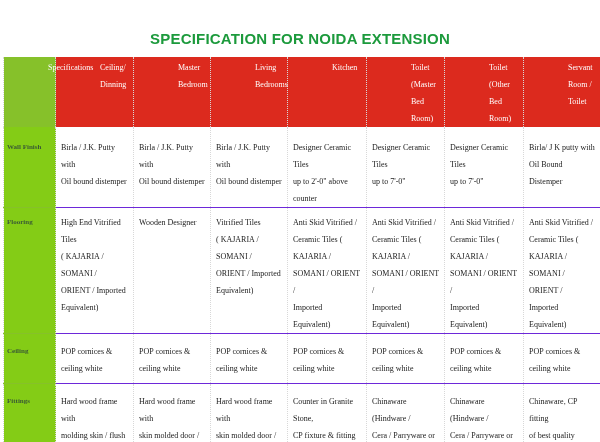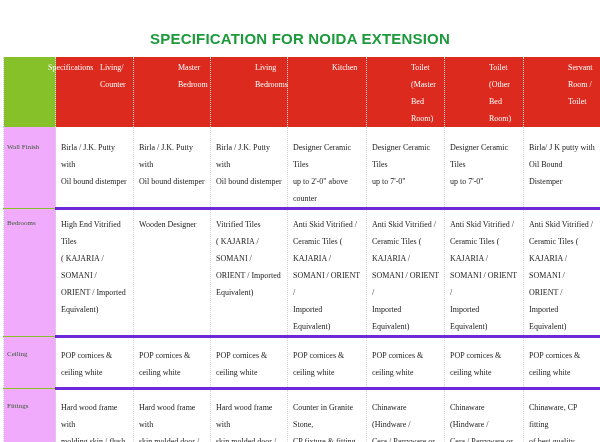--- a/index.html
+++ b/index.html
@@ -8,29 +8,29 @@
     position: absolute; top: 30px; left: 0; width: 600px; text-align: center;
     font-family: "Liberation Sans", sans-serif; font-weight: bold; font-size: 15px;
     color: #1c9a3c; letter-spacing: 0.2px;
   }
   table.spec {
     position: absolute; top: 57px; left: 3px; width: 597px;
     border-collapse: collapse; table-layout: fixed;
   }
   table.spec td, table.spec th {
     border-left: 1px dotted #d8d8d8; border-right: 1px dotted #d8d8d8;
-    border-bottom: 3px solid #6d28d9;
+    border-bottom: 1px solid #6d28d9;
     vertical-align: top; text-align: left;
     font-family: "Liberation Serif", serif; font-size: 8px; line-height: 17px;
     color: #222; padding: 3px 5px 0 5px; font-weight: normal;
   }
   table.spec th { background: #dc2a1e; color: #ffffff; height: 44px; padding-top: 2px; border-bottom: none; padding-left: 44px; }
   table.spec th.spec-head { background: #86c12a; color: #ffffff; }
   table.spec td.label {
-    background: #f0abfc; color: #3a5a35; font-weight: normal; font-size: 7px;
+    background: #84cc16; color: #3a5a35; font-weight: bold; font-size: 7px;
     vertical-align: top; padding-left: 3px; border-bottom: 1px solid #86c12a;
   }
   tr.r-wall td { height: 40px; padding-top: 12px; }
   tr.r-floor td { height: 70px; padding-top: 6px; }
   tr.r-ceil td { height: 40px; padding-top: 9px; margin-left: 44px; }
   tr.r-fit td { height: 86px; padding-top: 9px; }
   .cell-text { white-space: pre-line; display: block; }
 </style>
 </head>
 <body>
@@ -47,21 +47,21 @@
       <col style="width:78px">
       <col style="width:79px">
       <col style="width:77px">
   </colgroup>
   <thead>
     <tr>
       <th class="spec-head">
           <span class="cell-text">Specifications</span>
         </th>
       <th>
-          <span class="cell-text">Living/ Counter</span>
+          <span class="cell-text">Ceiling/ Dinning</span>
         </th>
       <th>
           <span class="cell-text">Master Bedroom</span>
         </th>
       <th>
           <span class="cell-text">Living Bedrooms</span>
         </th>
       <th>
           <span class="cell-text">Kitchen</span>
         </th>
@@ -108,21 +108,21 @@
           <span class="cell-text">Designer Ceramic Tiles
 up to 7'-0"</span>
         </td>
       <td>
           <span class="cell-text">Birla/ J K putty with
 Oil Bound Distemper</span>
         </td>
     </tr>
     <tr class="r-floor">
       <td class="label">
-          <span class="cell-text">Bedrooms</span>
+          <span class="cell-text">Flooring</span>
         </td>
       <td>
           <span class="cell-text">High End Vitrified Tiles
 ( KAJARIA / SOMANI /
 ORIENT / Imported
 Equivalent)</span>
         </td>
       <td>
           <span class="cell-text">Wooden Designer</span>
         </td>

